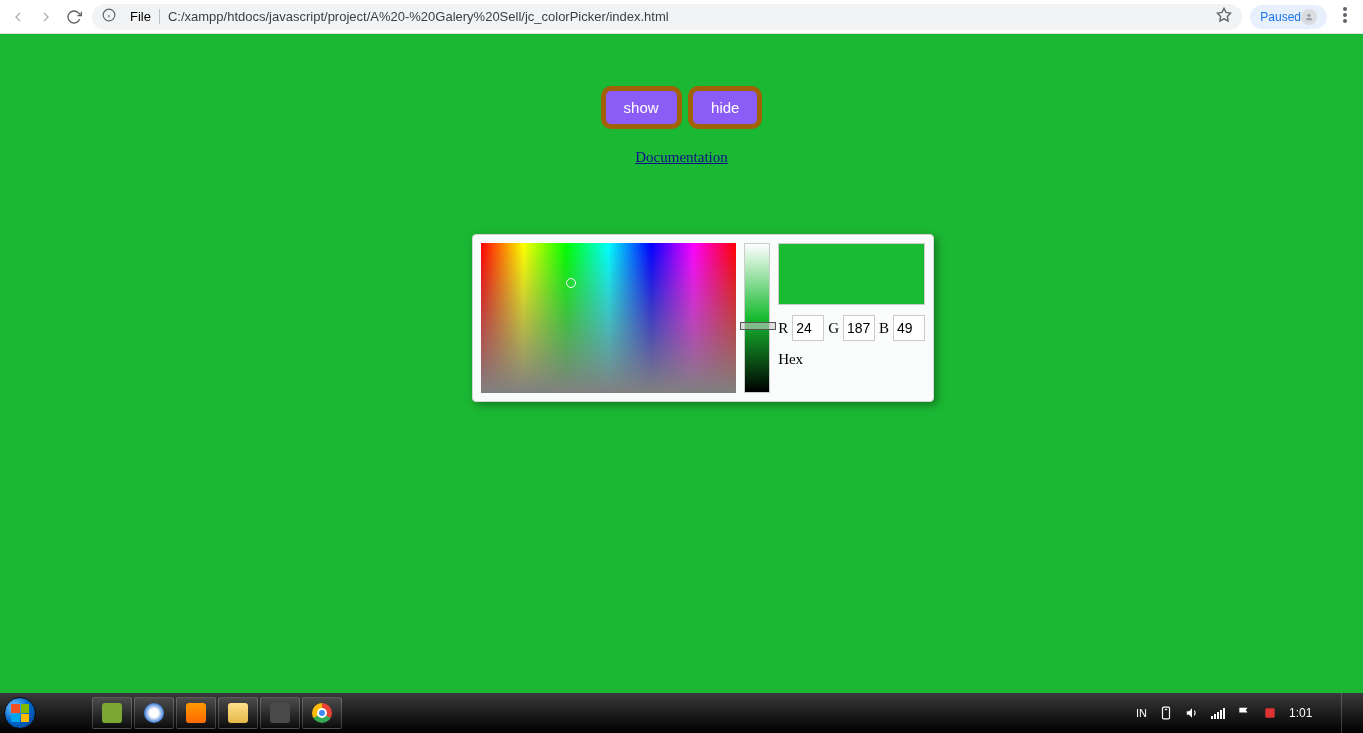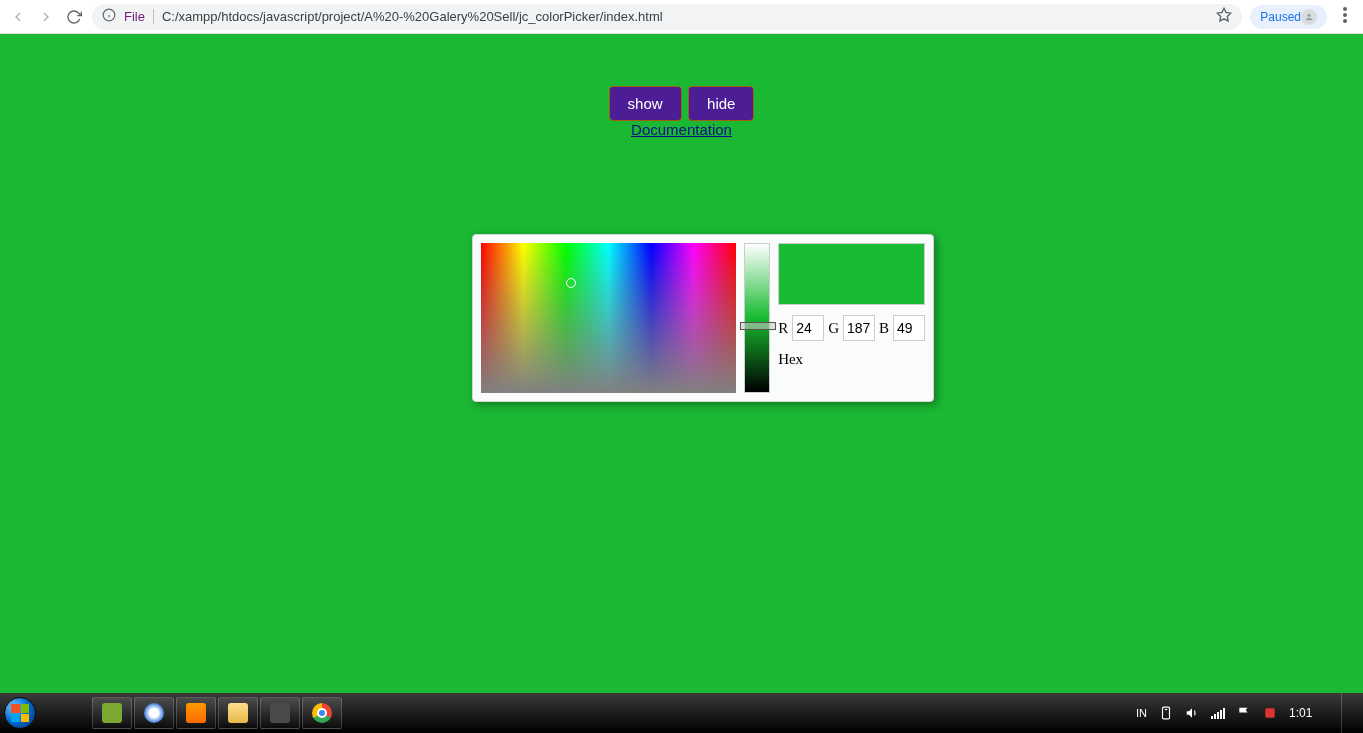--- a/index.html
+++ b/index.html
@@ -29,21 +29,21 @@
     background: #f1f3f4;
     border-radius: 13px;
     display: flex;
     align-items: center;
     padding: 0 10px;
     gap: 8px;
     color: #3c4043;
     font-size: 13px;
   }
   .address-info-icon { color: #5f6368; font-size: 13px; }
-  .address-file-label { color: #701a75; }
+  .address-file-label { color: #000000; margin-left: 6px; }
   .address-sep { width:1px; height:15px; background:#c0c0c0; }
   .star-icon { color:#5f6368; margin-left:4px; }
   .paused-pill {
     background: #e8f0fe;
     border-radius: 14px;
     padding: 4px 10px;
     font-size: 12px;
     color: #1a73e8;
     display: flex; align-items:center; 
   }
@@ -59,35 +59,35 @@
     top: 34px; left: 0; right: 0; bottom: 40px;
     background: #1bb833;
     overflow: hidden;
   }
   .top-controls {
     text-align: center;
     margin-top: 52px;
   }
   .btn {
     display: inline-block;
-    background: #4c1d95;
+    background: #8b5cf6;
     color: #fff;
-    border: 1px solid #a16207;
-    border-radius: 4px;
+    border: 5px solid #a16207;
+    border-radius: 10px;
     padding: 8px 18px;
     font-size: 15px;
     cursor: pointer;
     margin: 0 1px;
   }
   .doc-link {
     display: block;
-    margin-top: 0;
+    margin-top: 20px;
     color: #10108a;
     text-decoration: underline;
-    font-family: Liberation Sans, sans-serif;
+    font-family: Liberation Serif, serif;
     font-size: 15px;
   }
 
   
   .picker {
     position: absolute;
     left: 472px;
     top: 200px;
     width: 462px;
     background: #f9fcfb;

